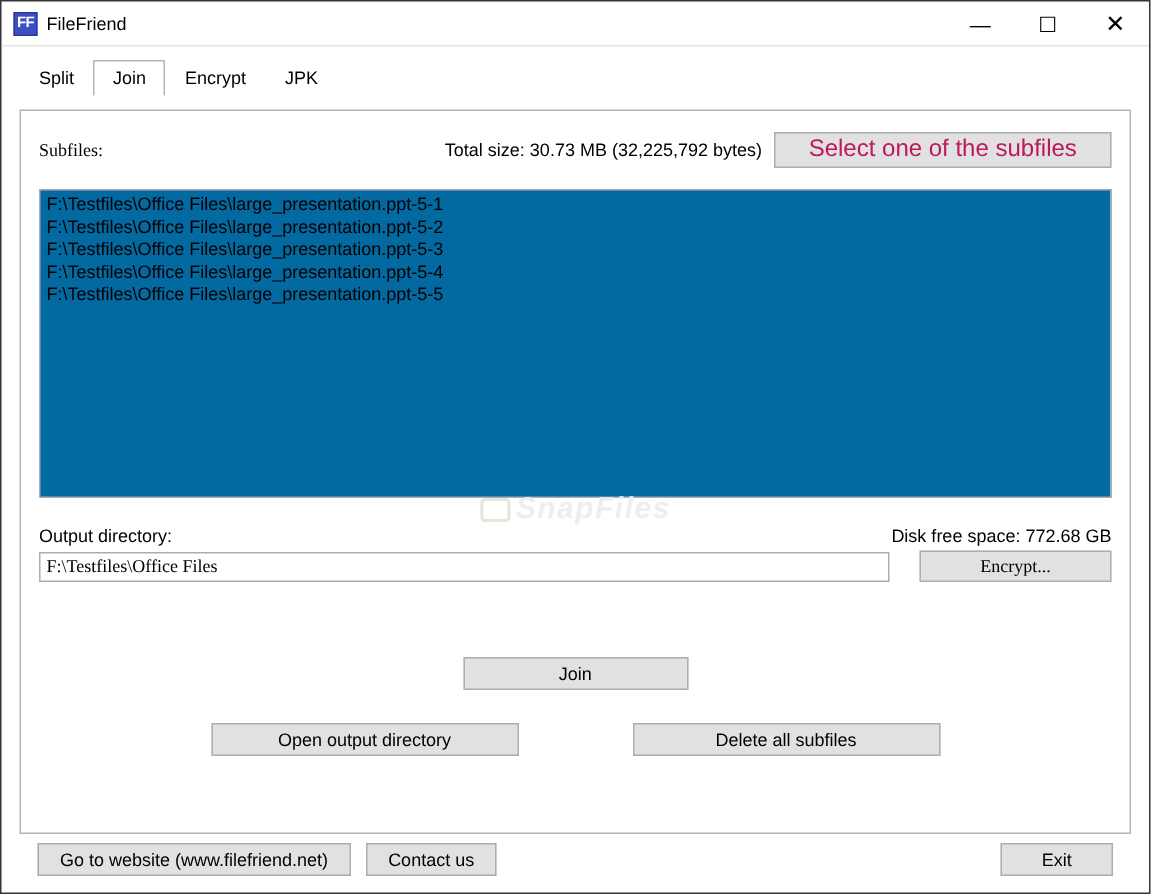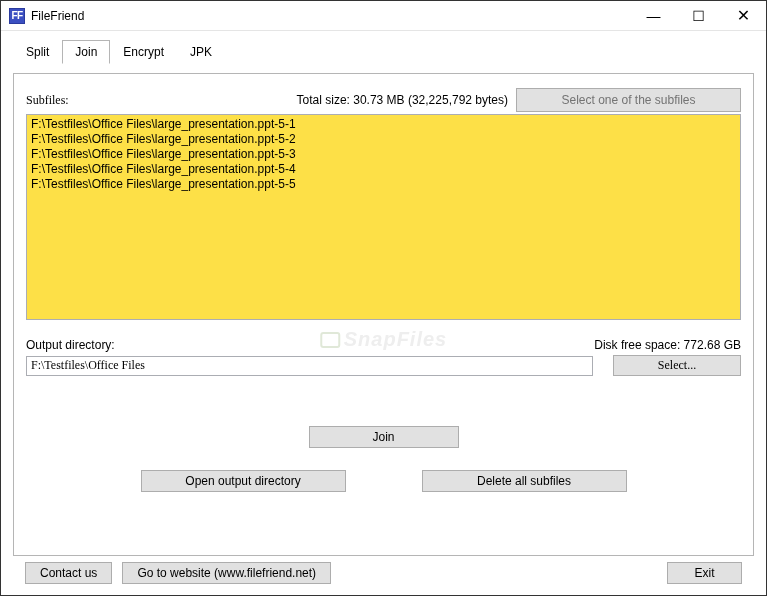--- a/index.html
+++ b/index.html
@@ -80,33 +80,33 @@
       align-items: center;
       margin-bottom: 2px;
     }
     .subfiles-label { flex: 0 0 auto; font-family: Liberation Serif, serif; }
     .total-size { margin-left: auto; margin-right: 8px; }
     .select-btn {
       width: 225px;
       height: 24px;
       background: #e1e1e1;
       border: 1px solid #adadad;
-      font-size: 12px;
-      color: #737373;
+      font-size: 16px;
+      color: #be185d;
     }
     .file-list {
       border: 1px solid #abadb3;
       width: 100%;
       height: 206px;
-      background: #fde047;
+      background: #0369a1;
       padding: 2px 4px;
       overflow-y: auto;
       font-size: 12px;
       line-height: 15px;
-      margin-top: 2px;
+      margin-top: 14px;
     }
     .file-item { white-space: nowrap; color: #000; }
     .output-row {
       margin-top: 18px;
       display: flex;
       justify-content: space-between;
       align-items: baseline;
     }
     .output-input-row {
       display: flex;
@@ -234,31 +234,31 @@
       <span>SnapFiles</span>
     </div>
 
     <div class="output-row">
       <span>Output directory:</span>
       <span>Disk free space: 772.68 GB</span>
     </div>
 
     <div class="output-input-row">
       <input type="text" class="output-input" value="F:\Testfiles\Office Files" style="">
-      <button class="browse-btn">Select...</button>
+      <button class="browse-btn">Encrypt...</button>
     </div>
 
     <div class="action-row">
       <button class="btn-med">Join</button>
     </div>
 
     <div class="action-row2">
       <button class="btn-wide">Open output directory</button>
       <button class="btn-wide">Delete all subfiles</button>
     </div>
   </div>
 
   <div class="bottom-bar">
+    <button class="bottom-btn">Go to website (www.filefriend.net)</button>
     <button class="bottom-btn">Contact us</button>
-    <button class="bottom-btn">Go to website (www.filefriend.net)</button>
     <button class="bottom-btn exit-btn">Exit</button>
   </div>
 </div>
 
 </body></html>

